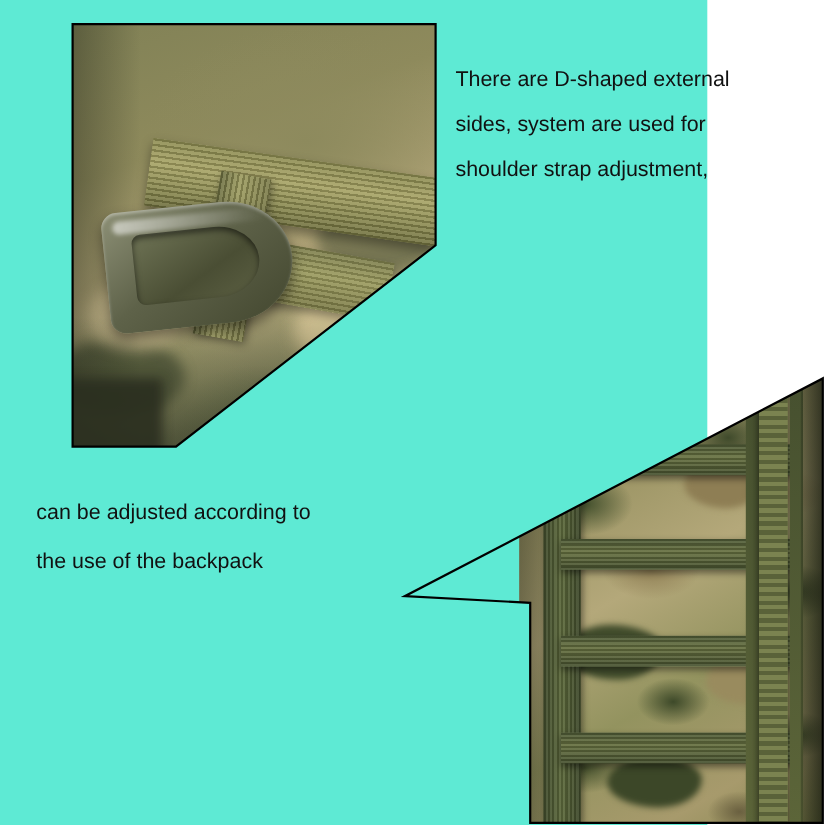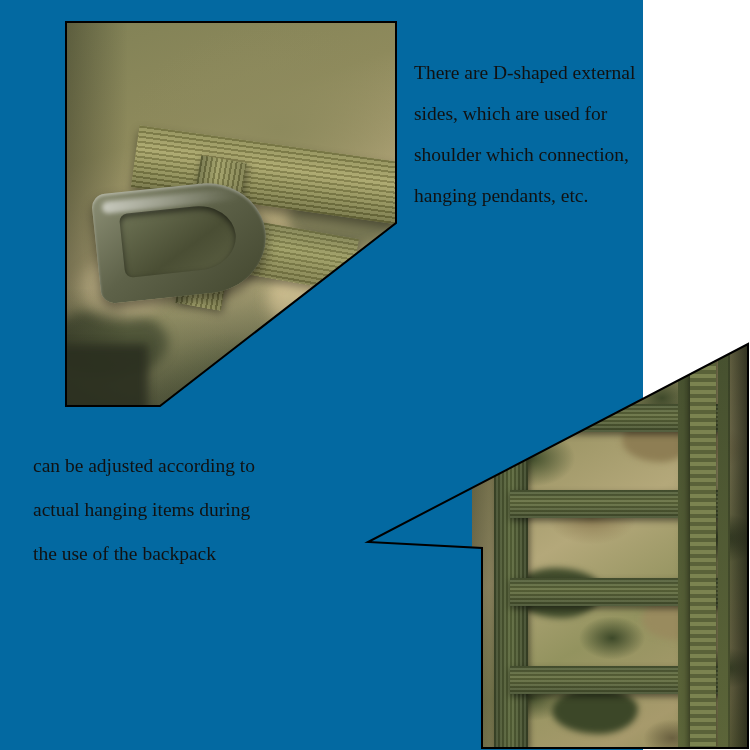--- a/index.html
+++ b/index.html
@@ -10,22 +10,21 @@
   body {
     width: 750px;
     height: 750px;
     font-family: "Liberation Sans", sans-serif;
     overflow: hidden;
   }
   .page {
     position: relative;
     width: 643px;
     height: 750px;
-    background: #0369a1;
-    font-family: Liberation Serif, serif;
+    background: #5eead4;
   }
 
   
   .photo-top {
     position: absolute;
     left: 38px;
     top: 8px;
     width: 360px;
     height: 400px;
     overflow: hidden;
@@ -308,24 +307,22 @@
     <div class="right-edge"></div>
   </div>
 
   <svg class="tri-stroke" viewBox="0 0 750 750">
     <polygon points="66,22 396,22 396,223 160,406 66,406" fill="none" stroke="#000000" stroke-width="2"></polygon>
     <polygon points="748,344 748,748 482,748 482,548 368,542" fill="none" stroke="#000000" stroke-width="2"></polygon>
   </svg>
 
   <div class="text-top">
     <div>There are D-shaped external</div>
-    <div>sides, which are used for</div>
-    <div>shoulder which connection,</div>
-    <div>hanging pendants, etc.</div>
+    <div>sides, system are used for</div>
+    <div>shoulder strap adjustment,</div>
   </div>
 
   <div class="text-bottom">
     <div>can be adjusted according to</div>
-    <div>actual hanging items during</div>
     <div>the use of the backpack</div>
   </div>
 
 </div>
 
 </body></html>

